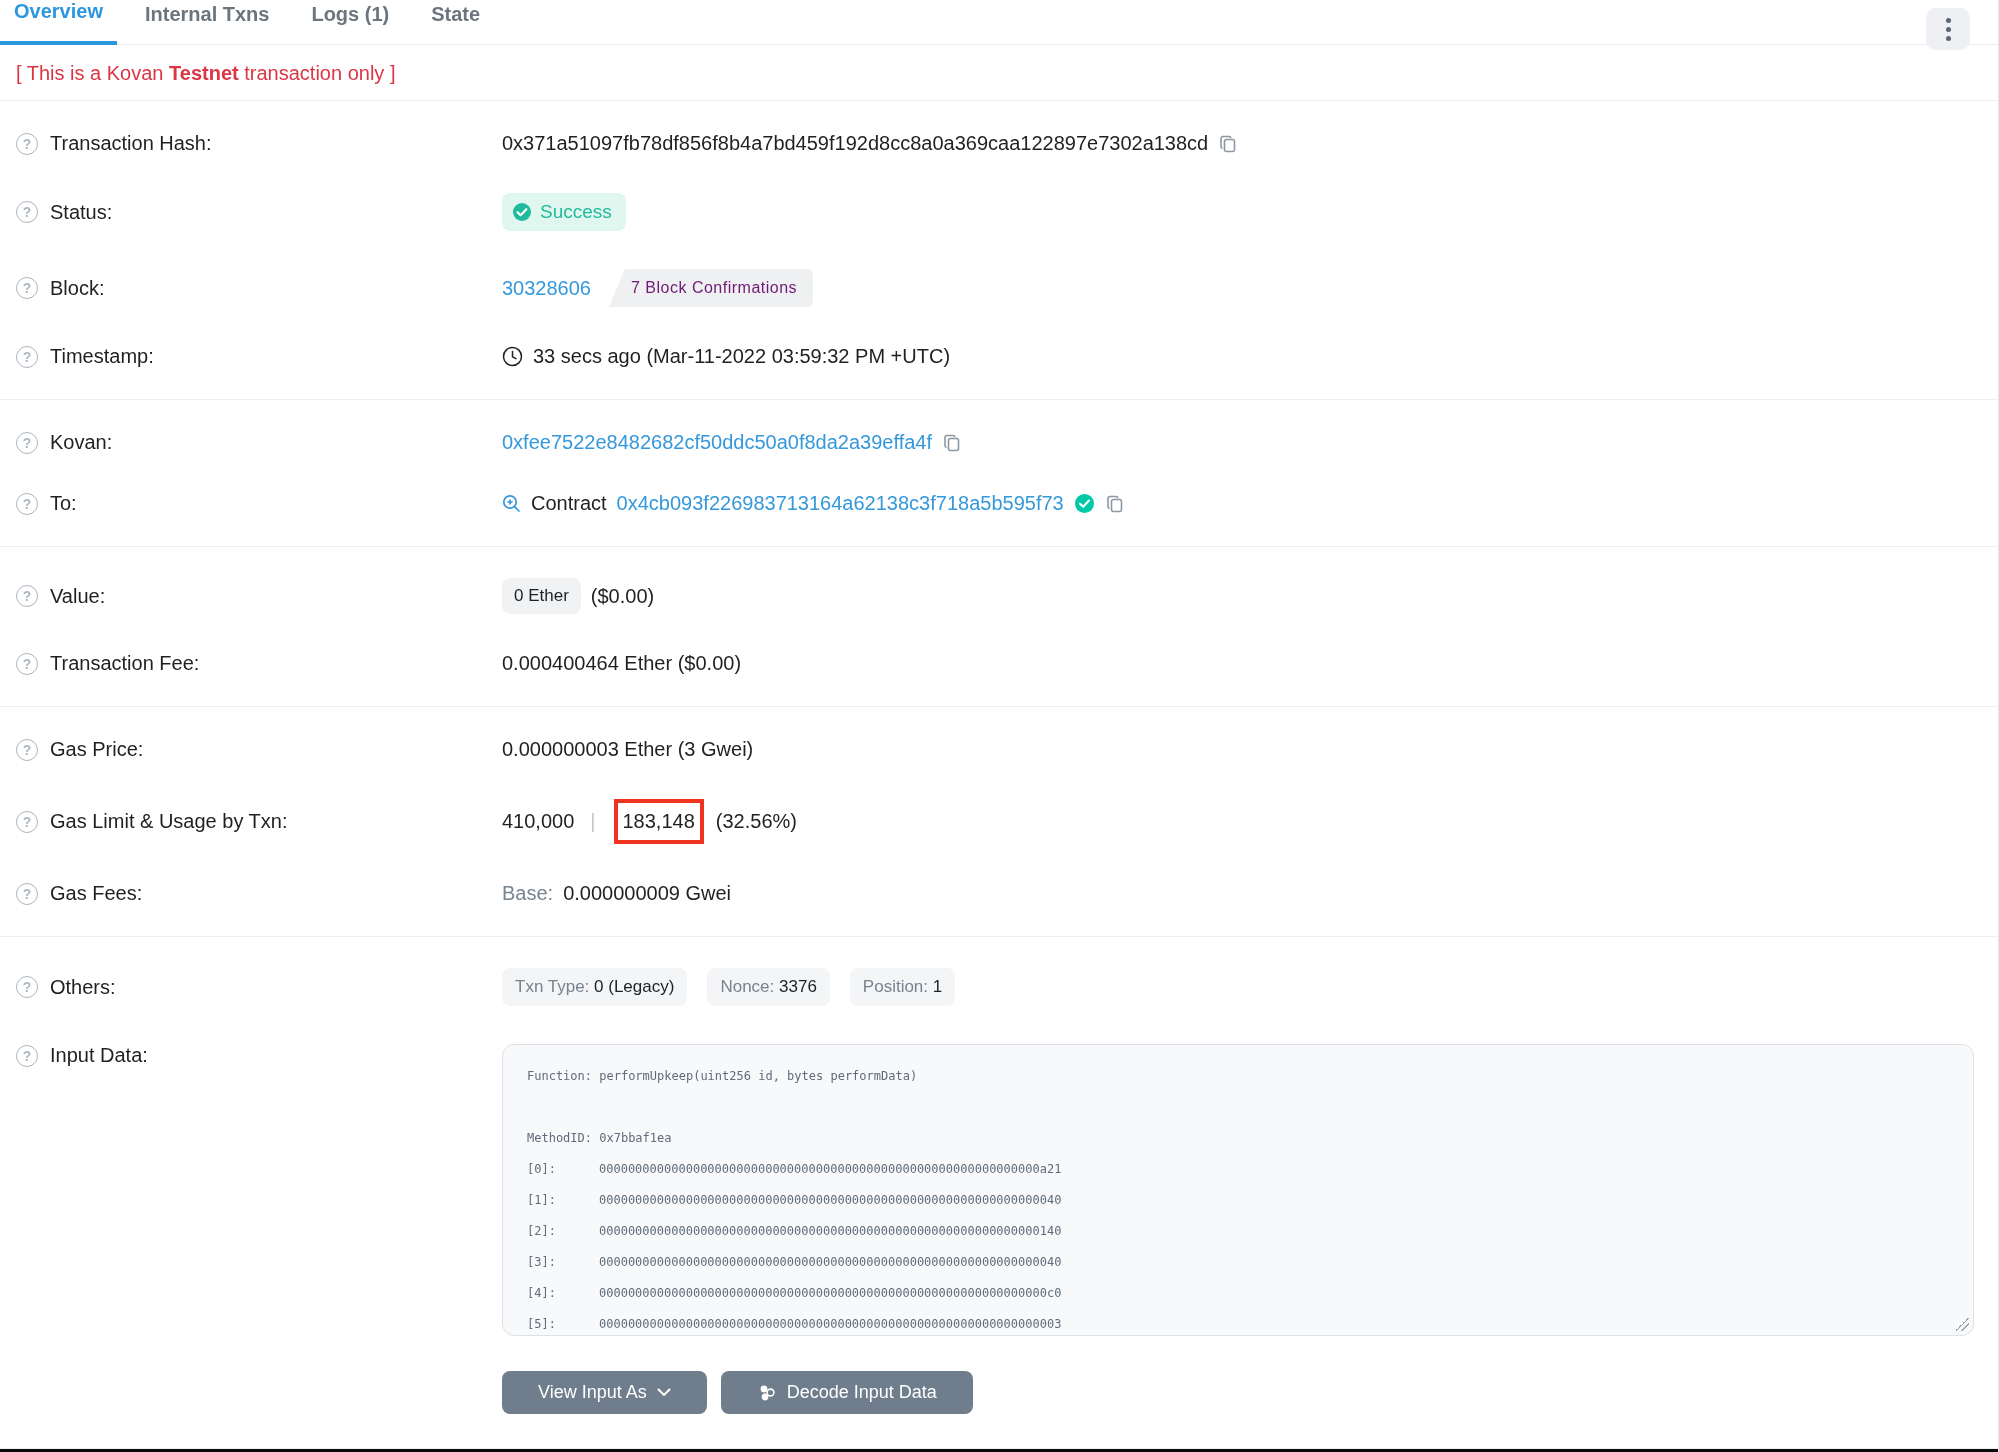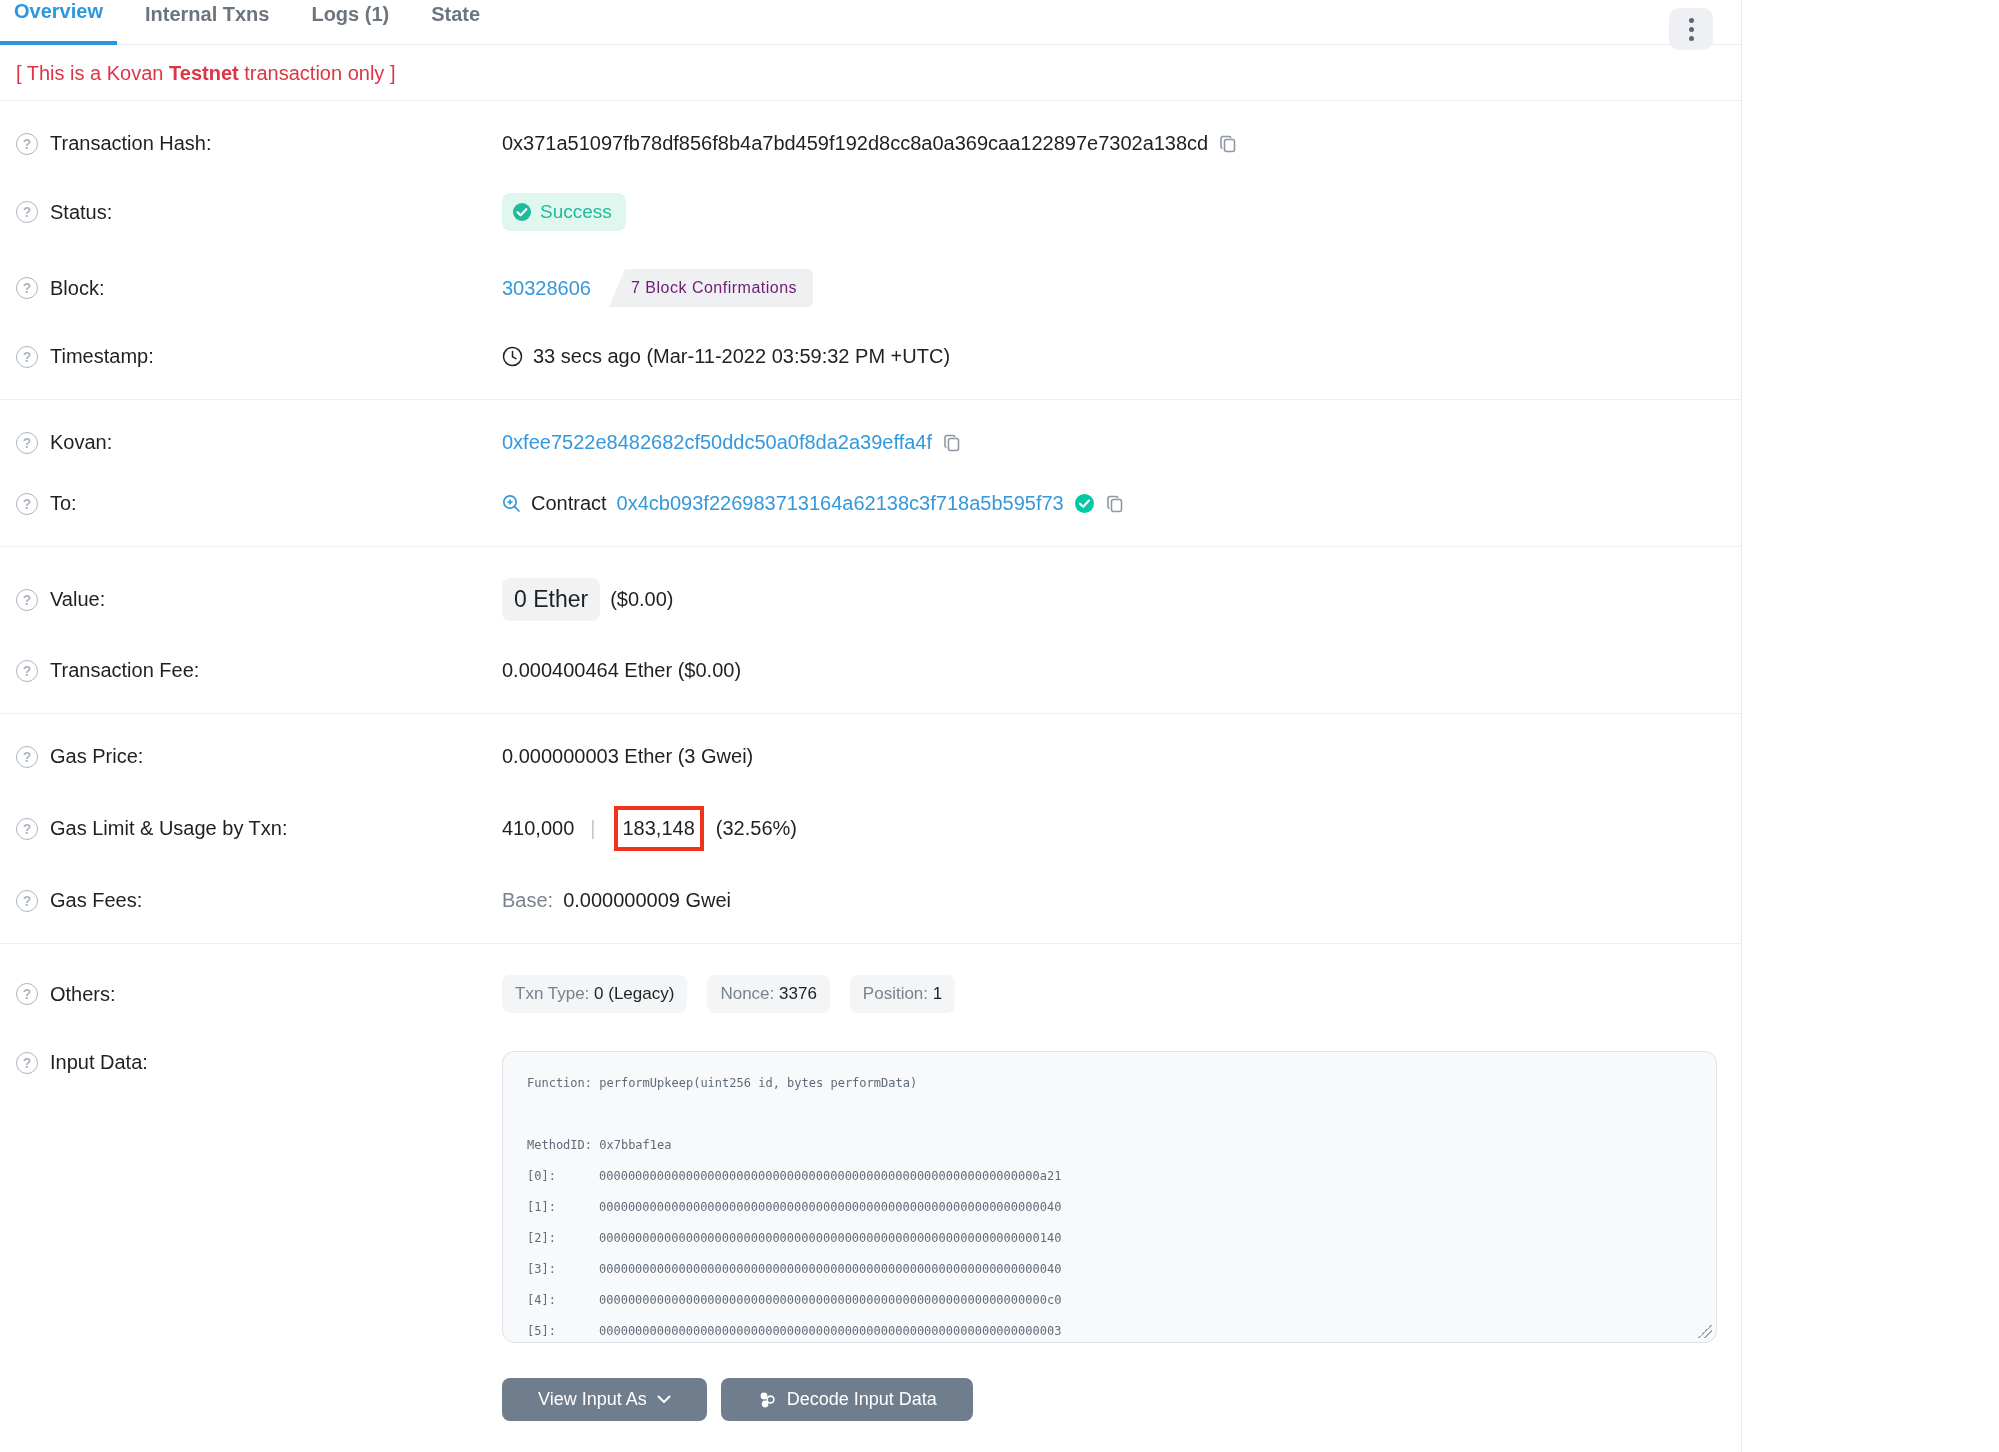--- a/index.html
+++ b/index.html
@@ -1,18 +1,18 @@
 <!DOCTYPE html>
 <html><head>
 <meta charset="utf-8">
 <style>
   * { margin:0; padding:0; box-sizing:border-box; }
   html,body { background:#fff; }
   body { font-family:"Liberation Sans", sans-serif; color:#1e2022; }
-  .page { width:1742px; height:1452px; display:flex; flex-direction:column; overflow:hidden;
+  .page { width:1999px; height:1452px; display:flex; flex-direction:column; overflow:hidden;
           border-right:1px solid #e7eaf3; position:relative; background:#fff; }
 
   
   .tabbar { display:flex; align-items:flex-end; border-bottom:1px solid #e7eaf3; height:62px; position:relative; }
   .tab { font-size:20px; font-weight:700; color:#6c757d; padding:0 14px 18px 14px; margin-right:14px; cursor:pointer; }
   .tab.active { color:#2c97de; border-bottom:4px solid #2c97de; margin-bottom:-1px; }
   .kebab-btn { position:absolute; right:28px; top:8px; width:44px; height:42px; background:#eef0f4;
                border:none; border-radius:10px; cursor:pointer; display:flex; flex-direction:column;
                align-items:center; justify-content:center; gap:4px; }
   .kebab-btn i { width:5px; height:5px; border-radius:50%; background:#596673; display:block; }
@@ -33,21 +33,21 @@
   .row-value { display:flex; align-items:center; gap:10px; flex:1; min-width:0; }
 
   a.lnk { color:#3498db; text-decoration:none; cursor:pointer; }
   .icon-btn { background:none; border:none; cursor:pointer; display:flex; align-items:center; padding:0; }
 
   
   .badge-success { display:inline-flex; align-items:center; gap:8px; background:#dff7ef; color:#20ba9c;
                    font-size:19px; padding:8px 14px 8px 10px; border-radius:8px; }
   .badge-confirm { background:#eef0f2; color:#701a75; font-size:16px; letter-spacing:.5px; padding:10px 16px 10px 22px;
                    margin-left:8px; clip-path:polygon(16px 0, 100% 0, 100% 100%, 0 100%); border-radius:0 6px 6px 0; }
-  .badge-gray { background:#f1f2f4; color:#1e2022; font-size:23px; padding:8px 12px; border-radius:8px; }
+  .badge-gray { background:#f1f2f4; color:#1e2022; font-size:17px; padding:8px 12px; border-radius:8px; }
   .badge-kv { background:#f4f5f6; font-size:17px; padding:9px 13px; border-radius:8px; margin-right:10px; }
   .badge-kv .k { color:#77838f; }
   .badge-kv .v { color:#1e2022; }
 
   .pipe { color:#c2c8cf; margin:0 6px; }
   .red-box { border:4px solid #f0331f; padding:7px 5px; margin:0 2px; }
   .muted-label { color:#77838f; }
 
   
   .row.top { align-items:flex-start; }

